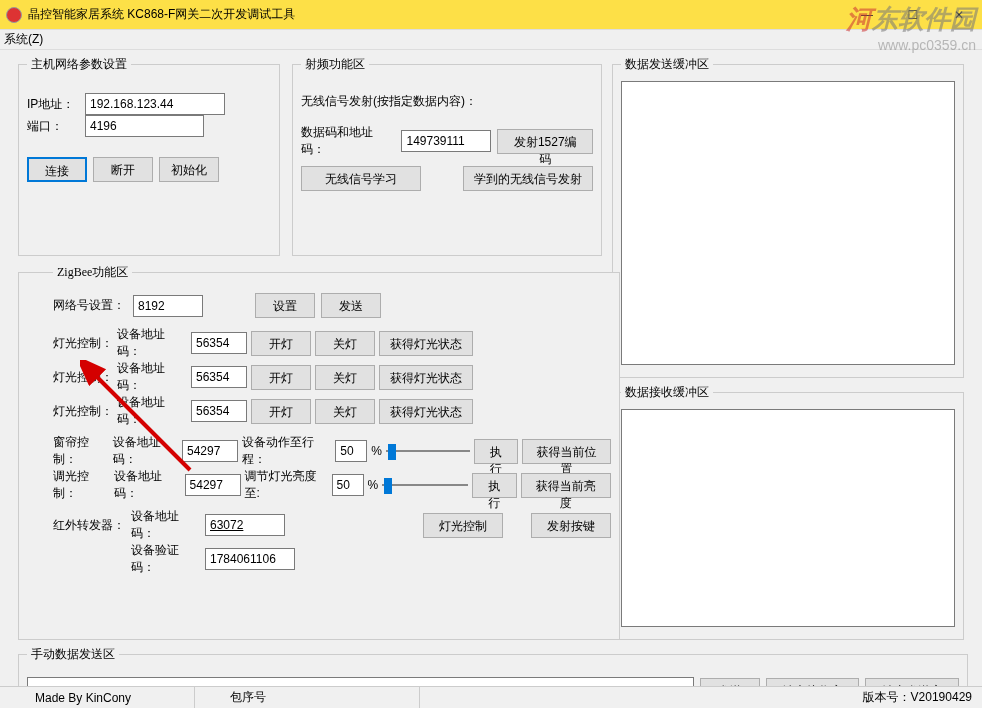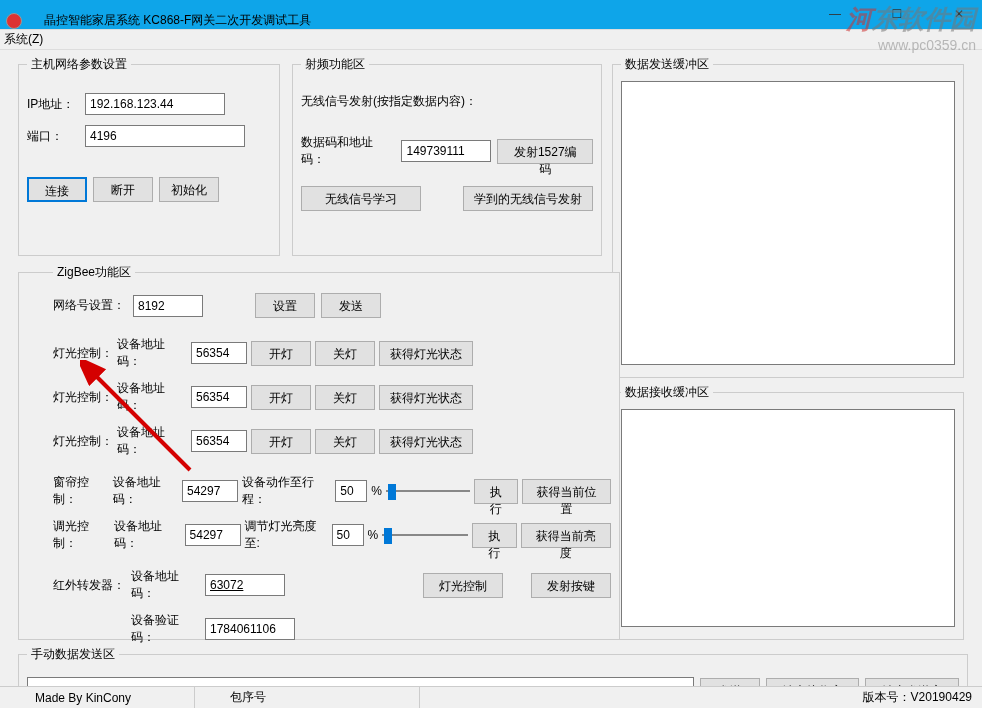--- a/index.html
+++ b/index.html
@@ -7,25 +7,24 @@
   font-family: "Microsoft YaHei", SimSun, Arial, sans-serif;
   font-size: 12px;
   background: #f0f0f0;
   width: 982px;
   height: 708px;
   position: relative;
   overflow: hidden;
 }
 .titlebar {
   height: 30px;
-  background: #0ea5e9;
+  background: #fde047;
   display: flex;
-  align-items: flex-end;
+  align-items: center;
   border-bottom: 1px solid #ddd;
-  gap: 16px;
 }
 .titlebar .app-icon {
   width: 16px; height: 16px;
   border-radius: 50%;
   background: #d33;
   margin: 0 6px;
   border: 1px solid #999;
 }
 .titlebar .title { flex: 0 0 auto; color: #000; }
 .titlebar .spacer { flex: 1; }
@@ -46,21 +45,21 @@
   position: relative;
   background: #f0f0f0;
   height: 636px;
 }
 fieldset {
   position: absolute;
   border: 1px solid #ccc;
   padding: 8px;
   background: #f0f0f0;
 }
-legend { padding: 0 4px; font-size: 12px; }
+legend { padding: 0 4px; font-size: 12px; font-family: Liberation Serif, serif; }
 .fld-host { left: 18px; top: 6px; width: 262px; height: 200px; }
 .fld-rf   { left: 292px; top: 6px; width: 310px; height: 200px; }
 .fld-send { left: 612px; top: 6px; width: 352px; height: 322px; }
 .fld-recv { left: 612px; top: 334px; width: 352px; height: 256px; }
 .fld-zig  { left: 18px; top: 214px; width: 568px; height: 376px; padding-left: 34px; }
 .fld-man  { left: 18px; top: 596px; width: 946px; height: 62px; }
 
 label.lb { display: inline-block; }
 input.txt {
   border: 1px solid #7a7a7a;
@@ -80,21 +79,21 @@
 }
 button.btn.primary { border: 2px solid #0078d7; }
 textarea.area {
   width: 100%;
   height: calc(100% - 4px);
   border: 1px solid #7a7a7a;
   background: #fff;
   resize: none;
   font-size: 12px;
 }
-.row { display: flex; align-items: center; gap: 6px; margin-bottom: 10px; }
+.row { display: flex; align-items: center; gap: 6px; }
 .row-tight { gap: 4px; }
 .slider-wrap {
   position: relative;
   width: 90px; height: 18px;
 }
 .slider-track {
   position: absolute; top: 8px; left: 0; right: 0;
   height: 2px; background: #888;
 }
 .slider-thumb {
@@ -166,21 +165,21 @@
 
   <fieldset class="fld-host">
     <legend>主机网络参数设置</legend>
     <div style="height:12px"></div>
     <div class="row">
       <label class="lb" style="width:52px">IP地址：</label>
       <input class="txt" style="width: 140px;" value="192.168.123.44">
     </div>
     <div class="row">
       <label class="lb" style="width:52px">端口：</label>
-      <input class="txt" style="width: 160px;" value="4196">
+      <input class="txt" style="width: 119px;" value="4196">
     </div>
     <div style="height:20px"></div>
     <div class="row">
       <button class="btn primary">连接</button>
       <button class="btn">断开</button>
       <button class="btn">初始化</button>
     </div>
   </fieldset>
 
   <fieldset class="fld-rf">

